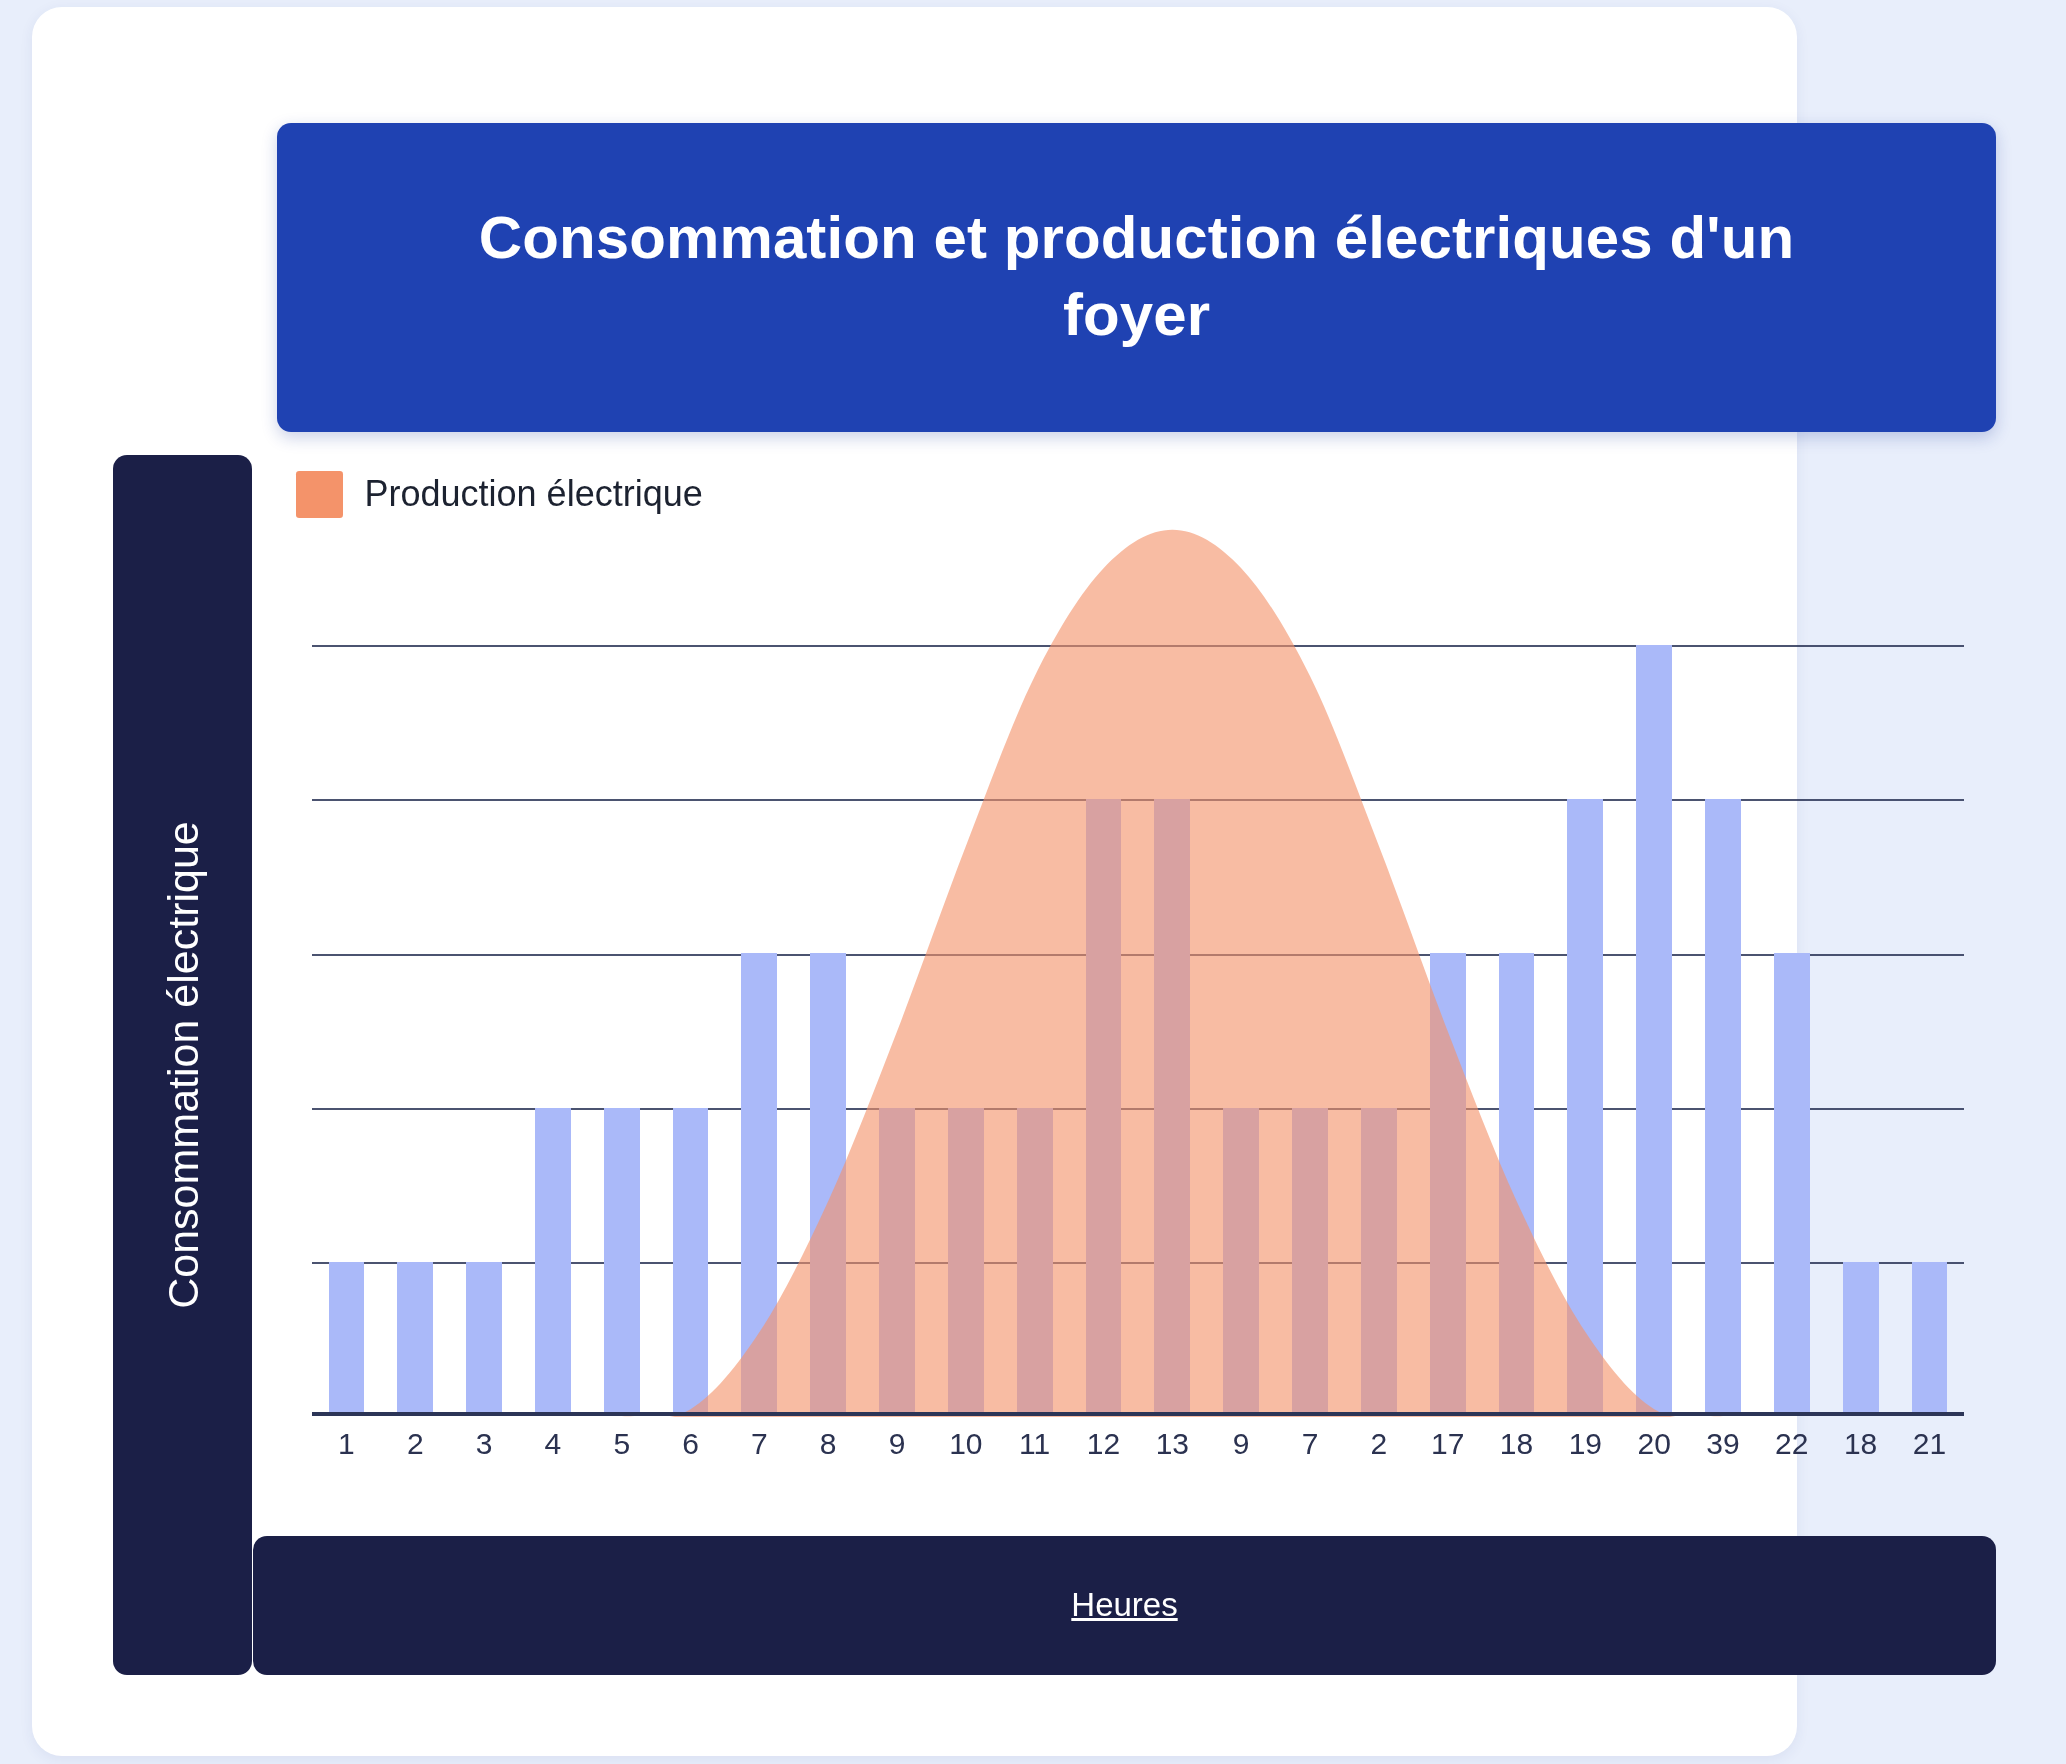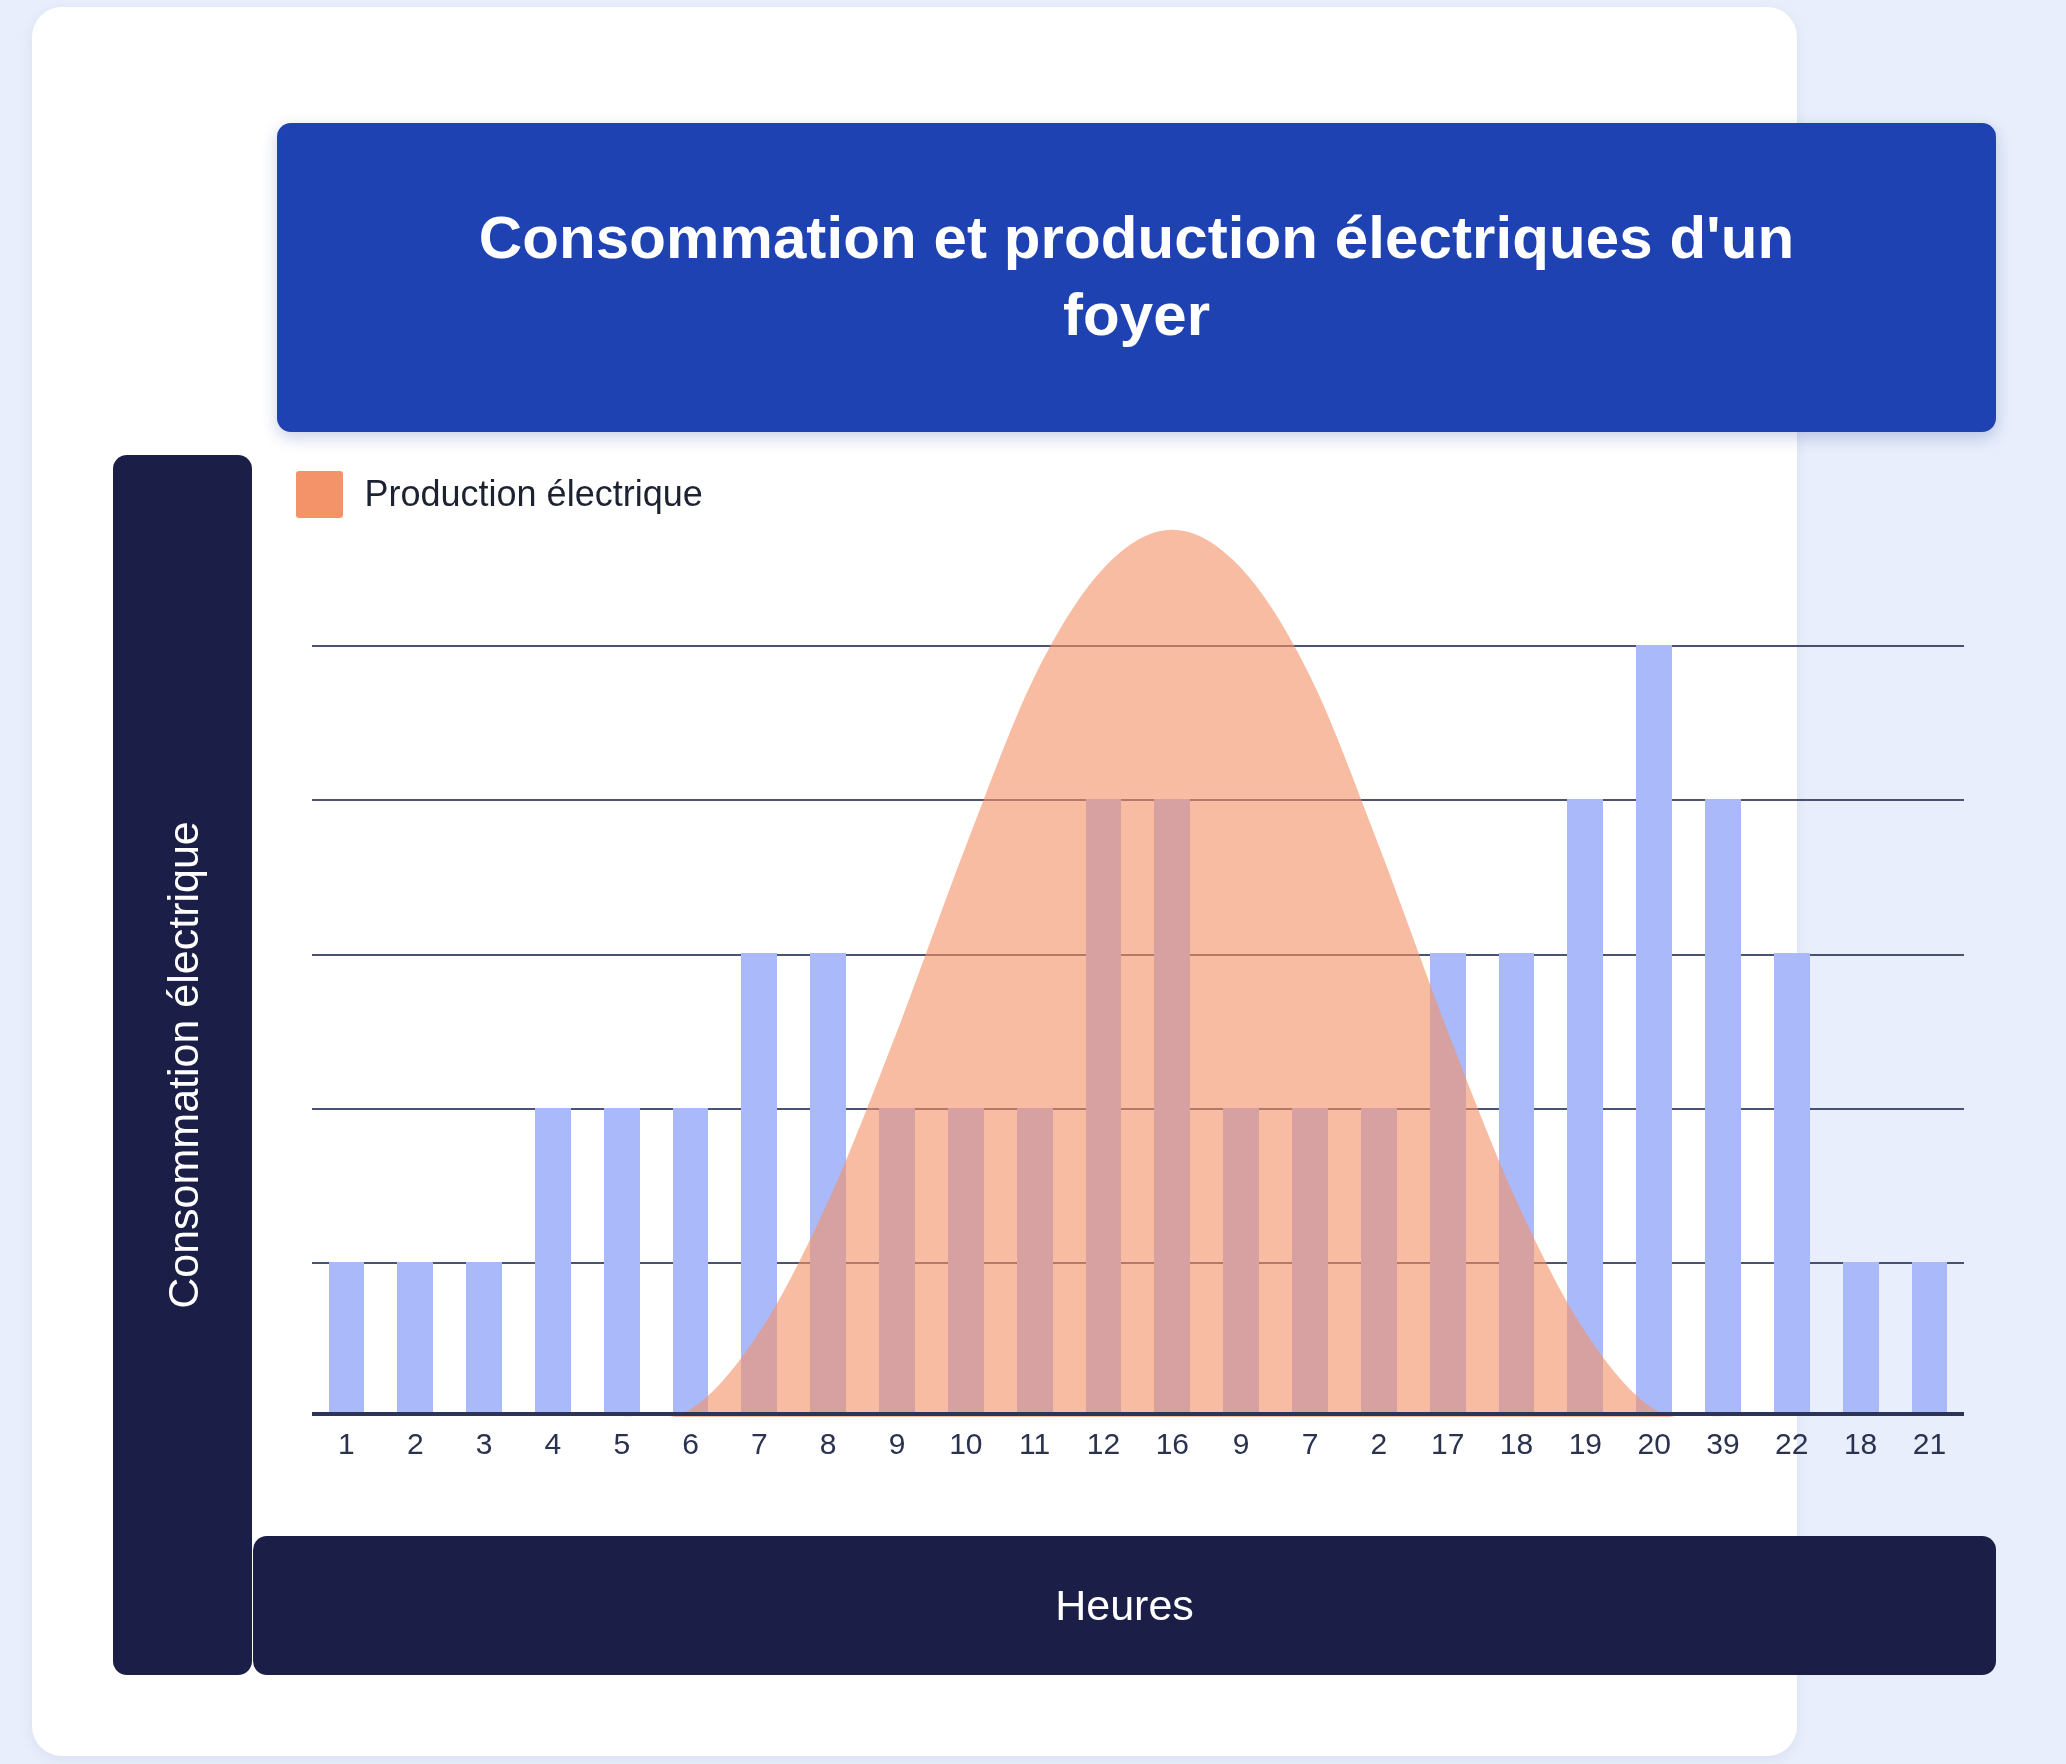--- a/index.html
+++ b/index.html
@@ -33,21 +33,21 @@
   #y-axis-label{
     position:absolute;left:50%;top:50%;
     transform:translate(-50%,-50%) rotate(-90deg);
     white-space:nowrap;color:#ffffff;font-size:43px;font-weight:400;
   }
   #x-axis-bar{
     position:absolute;left:221px;top:1529px;width:1743px;height:139px;
     background:#1b1f47;border-radius:14px;
     display:flex;align-items:center;justify-content:center;
   }
-  #x-axis-label{color:#ffffff;font-size:43px;font-weight:400;}
+  #x-axis-label{color:#ffffff;font-size:33px;font-weight:400;text-decoration:underline;}
   
   #legend{
     position:absolute;left:264px;top:464px;display:flex;align-items:center;gap:21.5px;
   }
   #legend-swatch{width:47px;height:47px;background:#f4936a;border-radius:3.2px;}
   #legend-label{font-size:36px;color:#1c2230;font-weight:400;}
   
   #plot{
     position:absolute;left:280px;top:484px;width:1652px;height:925px;
   }
@@ -187,21 +187,21 @@
       <div class="xtick">3</div>
       <div class="xtick">4</div>
       <div class="xtick">5</div>
       <div class="xtick">6</div>
       <div class="xtick">7</div>
       <div class="xtick">8</div>
       <div class="xtick">9</div>
       <div class="xtick">10</div>
       <div class="xtick">11</div>
       <div class="xtick">12</div>
-      <div class="xtick">16</div>
+      <div class="xtick">13</div>
       <div class="xtick">9</div>
       <div class="xtick">7</div>
       <div class="xtick">2</div>
       <div class="xtick">17</div>
       <div class="xtick">18</div>
       <div class="xtick">19</div>
       <div class="xtick">20</div>
       <div class="xtick">39</div>
       <div class="xtick">22</div>
       <div class="xtick">18</div>

